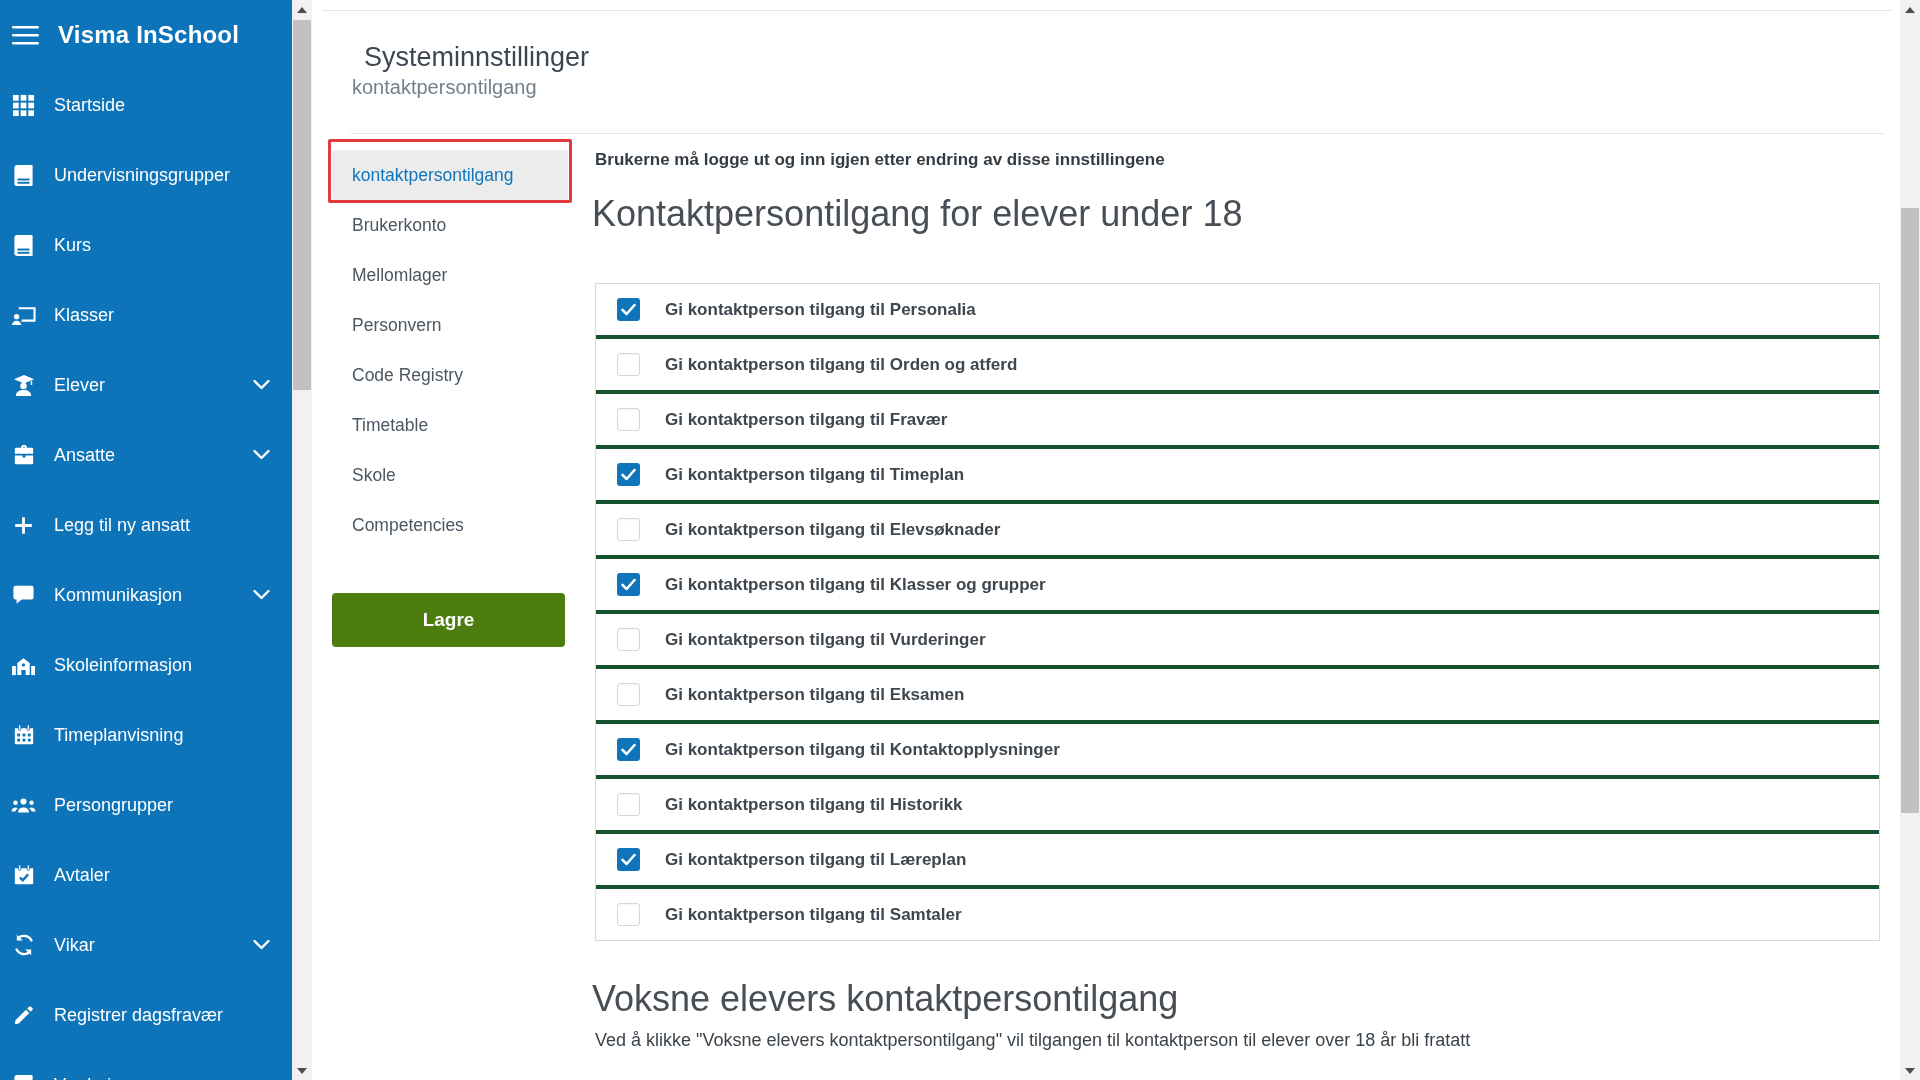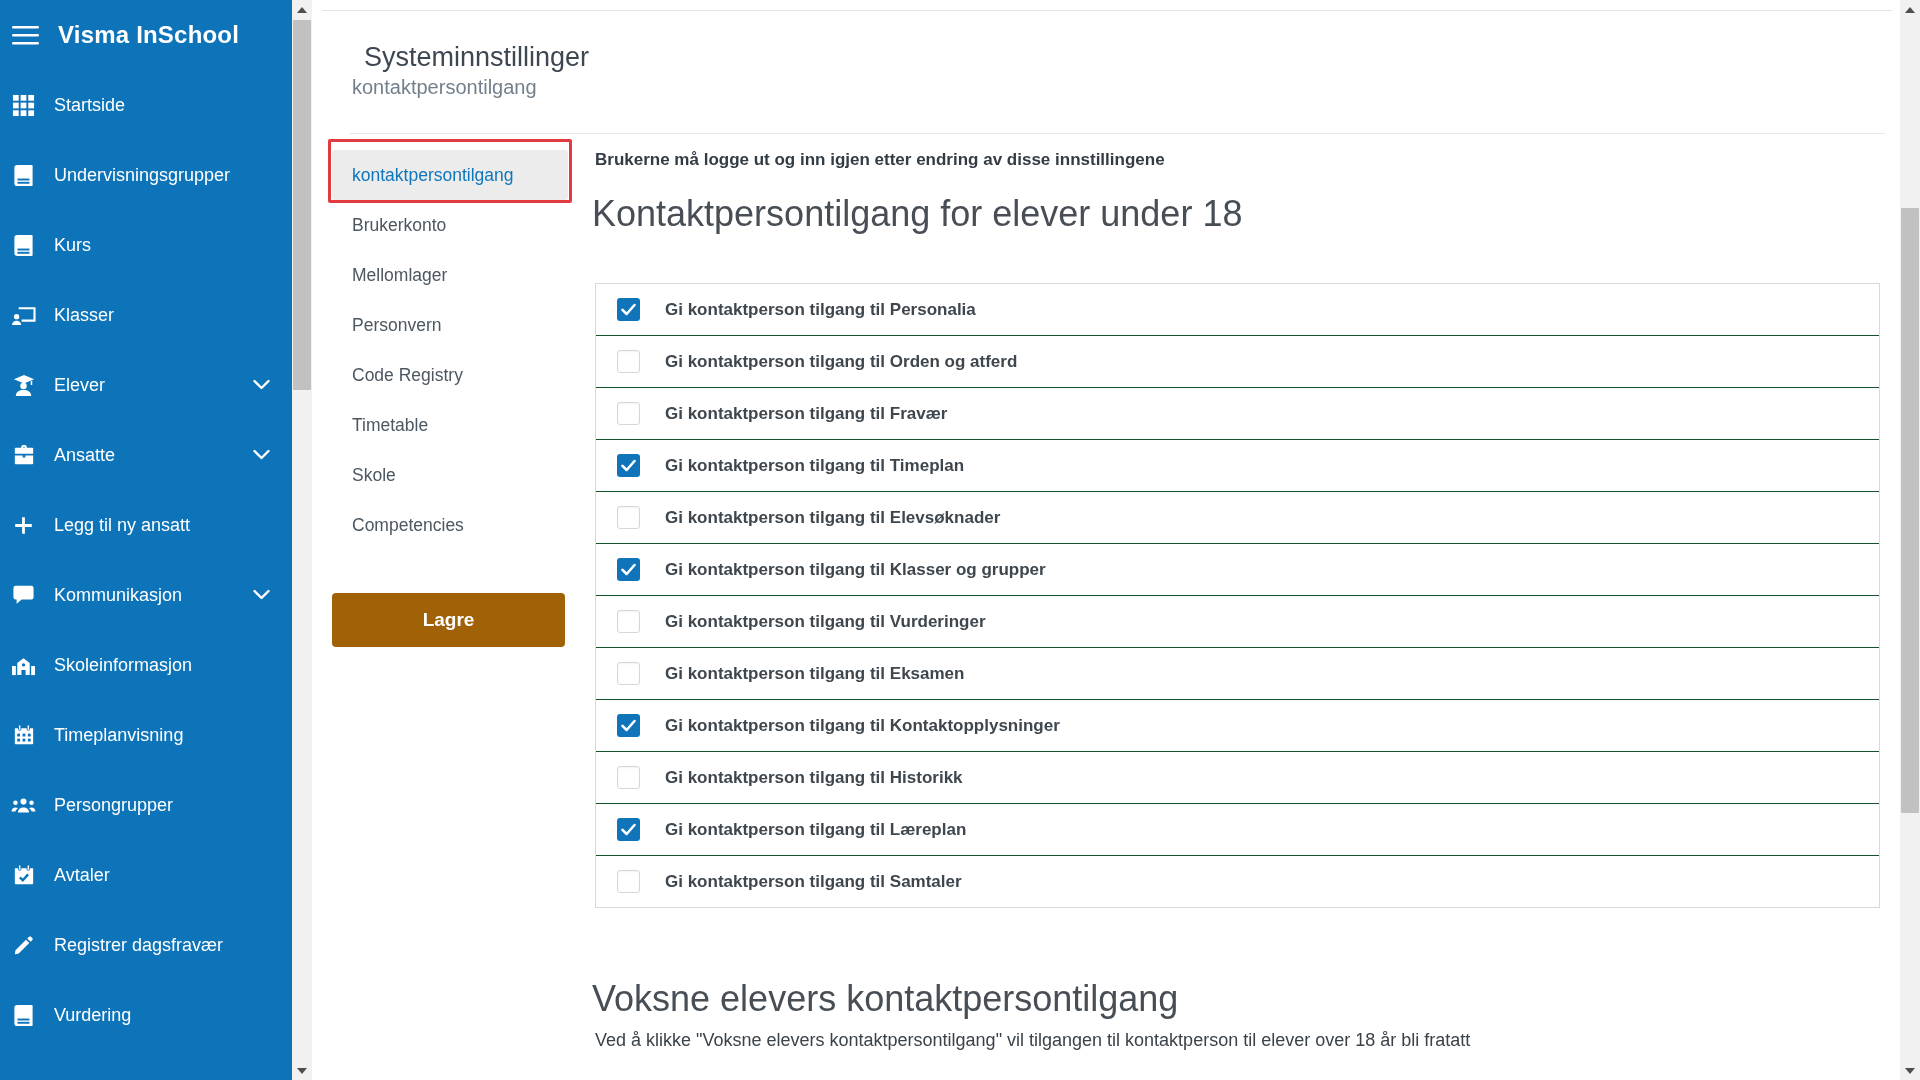--- a/index.html
+++ b/index.html
@@ -35,32 +35,32 @@
   .page-title{position:absolute;left:40px;top:30px;margin:12px;font-size:27px;font-weight:400;color:#3d4752;}
   .page-subtitle{position:absolute;left:40px;top:76px;font-size:20px;color:#73808b;}
   .hdr-divider{position:absolute;left:38px;right:15px;top:133px;height:1px;background:#e8e8e8;}
 
   .settings-nav{position:absolute;left:20px;top:150px;width:236px;}
   .snav-item{height:50px;display:flex;align-items:center;padding-left:20px;font-size:17.5px;color:#4c5761;cursor:pointer;white-space:nowrap;}
   .snav-item.active{background:#ececec;border-radius:3px;color:#1076bc;}
   .annotation{position:absolute;left:16px;top:139px;width:244px;height:64px;box-sizing:border-box;
               border:3px solid #e23b3f;border-radius:2px;pointer-events:none;}
 
-  .save{position:absolute;left:20px;top:593px;width:233px;height:54px;background:#a16207;color:#fff;
+  .save{position:absolute;left:20px;top:593px;width:233px;height:54px;background:#4d7c0f;color:#fff;
         font-size:19px;font-weight:700;border:none;border-radius:4px;cursor:pointer;font-family:inherit;}
 
   .notice{position:absolute;left:283px;top:150px;font-size:17px;font-weight:700;color:#333c44;}
   .big-light{position:absolute;margin:0;font-size:36px;font-weight:300;color:#474e55;white-space:nowrap;}
   .s1h{left:280px;top:193px;}
   .s2h{left:280px;top:978px;}
   .s2desc{position:absolute;left:283px;top:1030px;margin:0;font-size:18px;font-weight:400;color:#3a424a;white-space:nowrap;}
 
   .checklist{position:absolute;left:283px;top:283px;width:1285px;box-sizing:border-box;
              border:1px solid #d9d9d9;border-radius:0;background:#fff;}
-  .chk-row{height:51px;display:flex;align-items:center;padding-left:21px;border-top:1px solid #14532d;}
+  .chk-row{height:51px;display:flex;align-items:center;padding-left:21px;border-top:4px solid #14532d;}
   .chk-row:first-child{border-top:none;}
   .chk-box{width:23px;height:23px;box-sizing:border-box;border-radius:3px;display:flex;align-items:center;justify-content:center;cursor:pointer;flex:0 0 auto;}
   .chk-box.checked{background:#1074bb;}
   .chk-box.unchecked{background:#fff;border:1px solid #d7d7d7;box-shadow:inset 0 1px 2px rgba(0,0,0,.05);}
   .chk-lbl{margin-left:25px;font-size:17px;font-weight:600;color:#3e464e;white-space:nowrap;}
 </style>
 </head>
 <body>
 
 <div class="stage">
@@ -226,20 +226,37 @@
               <path fill="#fff" d="M2 4.5h20V21a1 1 0 0 1-1 1H3a1 1 0 0 1-1-1z"></path>
               <rect x="6" y="1" width="2.6" height="6" rx="1.2" fill="#fff" stroke="#0e74b9" stroke-width="1"></rect>
               <rect x="15.4" y="1" width="2.6" height="6" rx="1.2" fill="#fff" stroke="#0e74b9" stroke-width="1"></rect>
               <path fill="none" stroke="#0e74b9" stroke-width="2.6" d="m7.5 14.5 3.2 3.2 5.8-6.4"></path>
             </svg>
           </span>
           <span class="nav-lbl">Avtaler</span>
         </div>
         <div class="nav-item">
           <span class="nav-ico">
+            <svg width="24" height="22" viewBox="0 0 24 24">
+              <g fill="none" stroke="#fff" stroke-width="2.6">
+                <path d="M20.5 8A9.2 9.2 0 0 0 5 5.2"></path>
+                <path d="M3.5 16a9.2 9.2 0 0 0 15.5 2.8"></path>
+              </g>
+              <path fill="#fff" d="M4.2.8v6.4h6.4zM19.8 23.2v-6.4h-6.4z"></path>
+            </svg>
+          </span>
+          <span class="nav-lbl">Vikar</span>
+          <span class="chev">
+            <svg width="17" height="11" viewBox="0 0 17 11">
+              <path d="M1.5 1.5 8.5 8.5 15.5 1.5" fill="none" stroke="#fff" stroke-width="2.4" stroke-linecap="round" stroke-linejoin="round"></path>
+            </svg>
+          </span>
+        </div>
+        <div class="nav-item">
+          <span class="nav-ico">
             <svg width="21" height="21" viewBox="0 0 24 24">
               <path fill="#fff" d="M2.8 17.5 14.9 5.4l3.7 3.7L6.5 21.2l-4.4.7zM16.3 4l2.1-2.1a1.5 1.5 0 0 1 2.1 0l1.6 1.6a1.5 1.5 0 0 1 0 2.1L20 7.7z"></path>
             </svg>
           </span>
           <span class="nav-lbl">Registrer dagsfravær</span>
         </div>
         <div class="nav-item">
           <span class="nav-ico">
             <svg width="21" height="23" viewBox="0 0 21 24">
               <path fill="#fff" d="M4 1h15a1 1 0 0 1 1 1v20a1 1 0 0 1-1 1H4a3 3 0 0 1-3-3V4a3 3 0 0 1 3-3z"></path>

